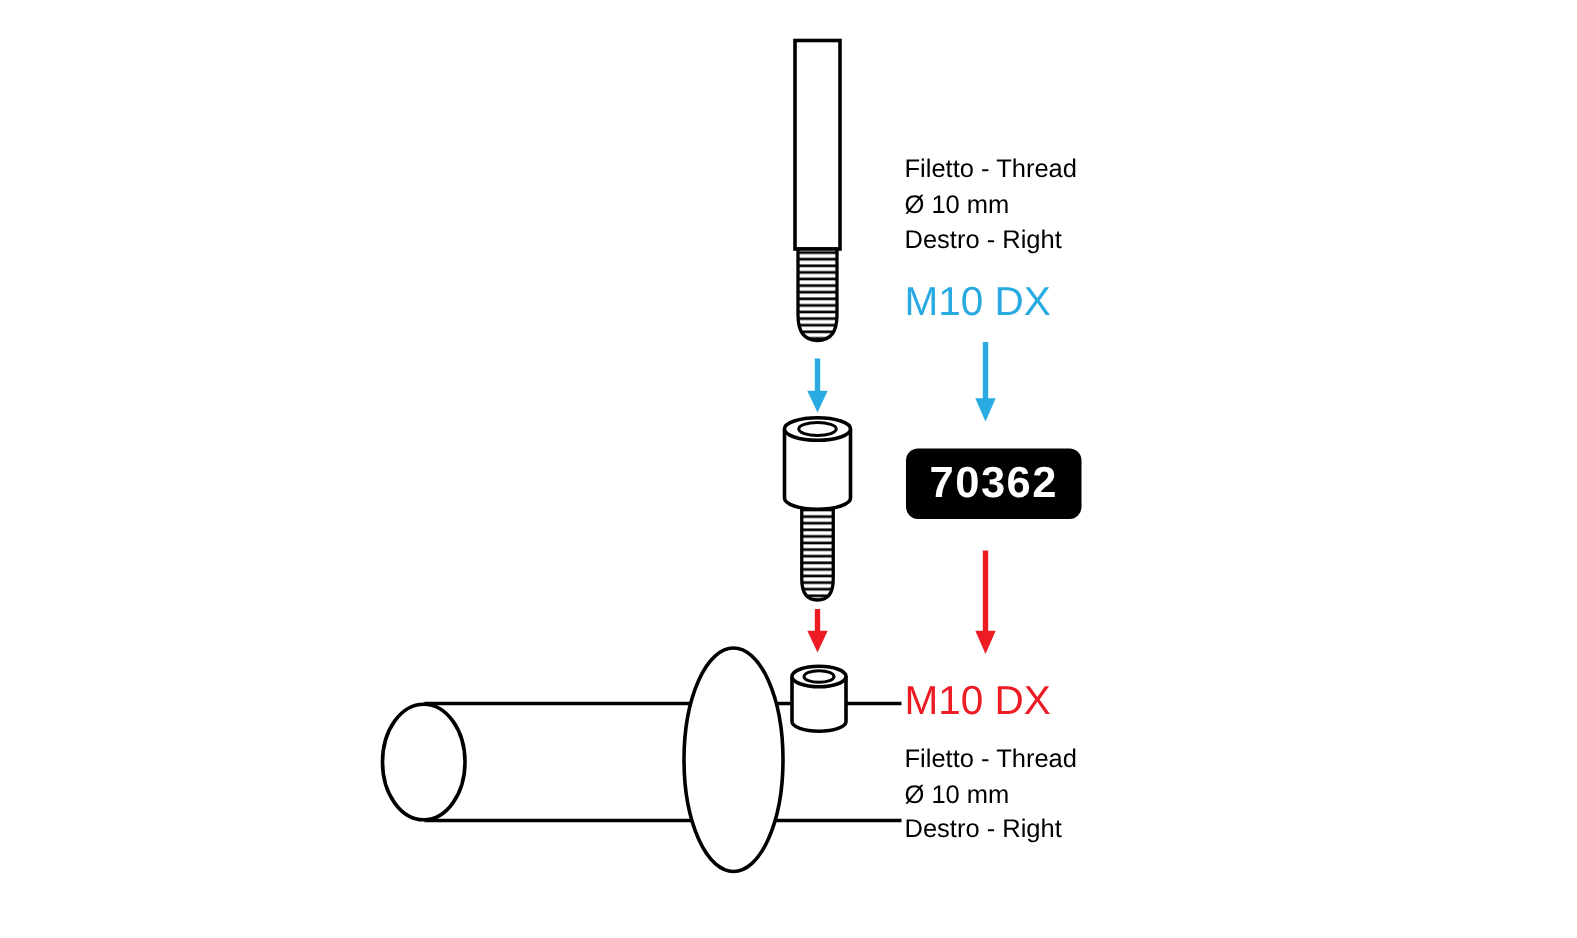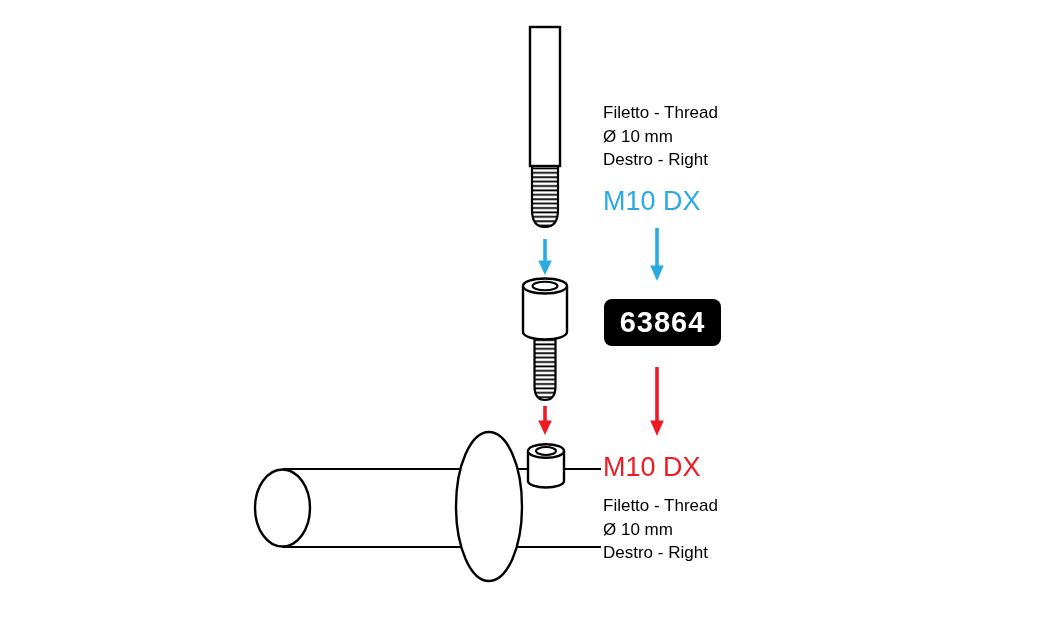--- a/index.html
+++ b/index.html
@@ -111,21 +111,21 @@
 
   <div class="spec" style="left:603px; top:101px;">
     <div>Filetto - Thread</div>
     <div>Ø 10 mm</div>
     <div>Destro - Right</div>
   </div>
 
   <div class="code blue" style="left:603px; top:186px;">M10 DX</div>
 
   <div class="part-box" style="left:604px; top:299px;">
-    <span>63864</span>
+    <span>70362</span>
   </div>
 
   <div class="code red" style="left:603px; top:452px;">M10 DX</div>
 
   <div class="spec" style="left:603px; top:494px;">
     <div>Filetto - Thread</div>
     <div>Ø 10 mm</div>
     <div>Destro - Right</div>
   </div>
 

